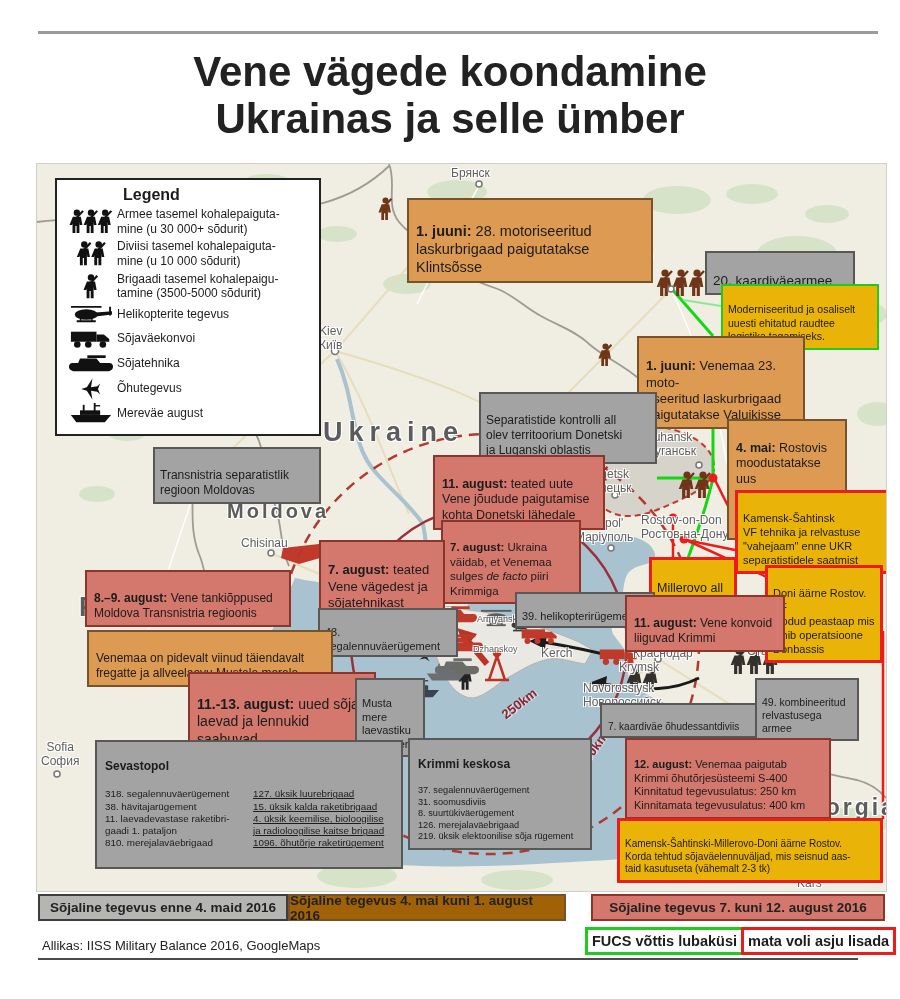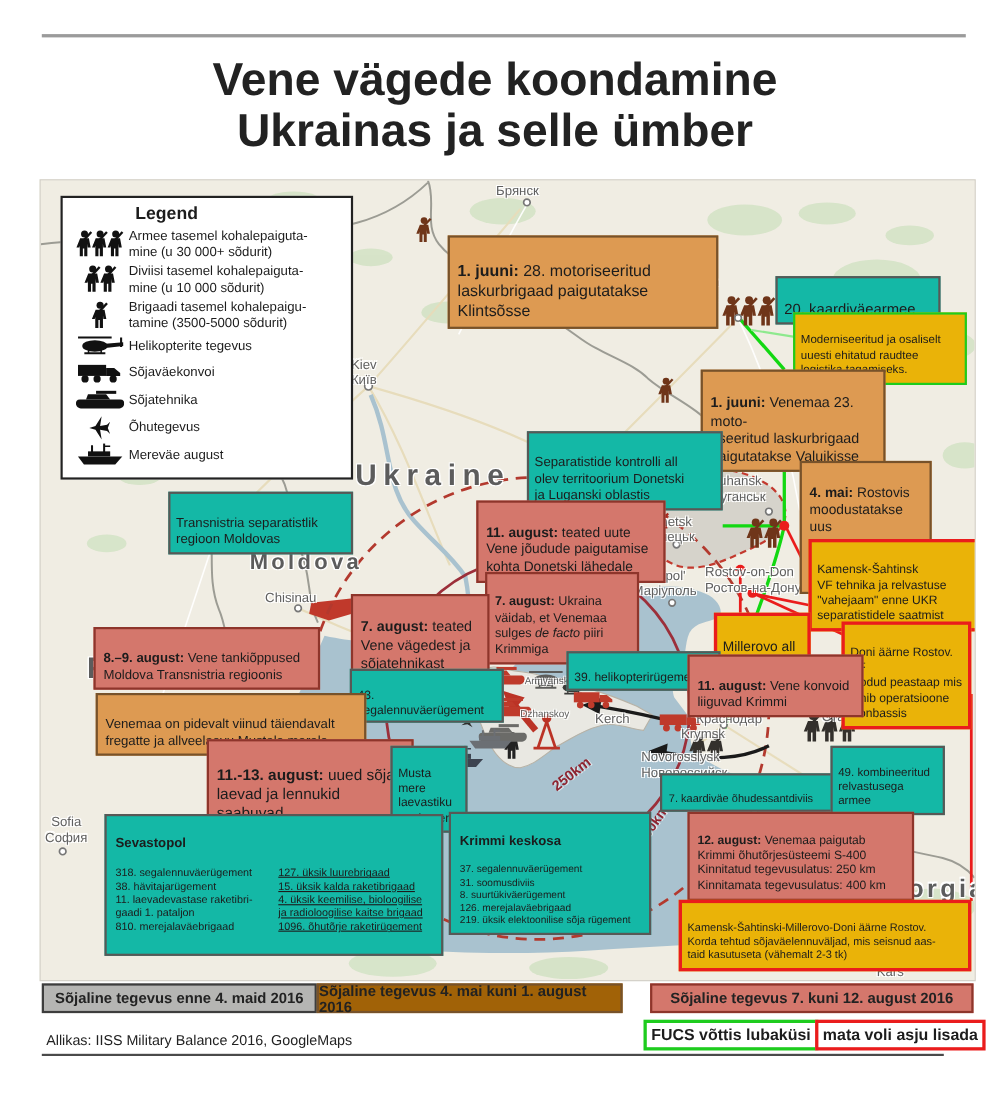--- a/index.html
+++ b/index.html
@@ -7,21 +7,21 @@
         font-family:"Liberation Sans",sans-serif;color:#1c1c1c;}
   .toprule{position:absolute;left:38px;top:31px;width:840px;height:3px;background:#9b9b9b;}
   .title{position:absolute;left:0;top:48px;width:900px;text-align:center;
          font-size:42px;font-weight:bold;line-height:1.13;color:#222;}
   .map{position:absolute;left:36px;top:163px;width:849px;height:727px;background:#f0ede3;
        border:1px solid #d2cfc7;overflow:hidden;}
   .art{position:absolute;left:0;top:0;}
   .box{position:absolute;box-sizing:border-box;line-height:1.25;white-space:pre-line;}
   .box-orange{background:#dd9a52;border:2px solid #77522a;padding:4px 7px;}
   .box-red{background:#d4776c;border:2px solid #8e352b;padding:4px 7px;}
-  .box-gray{background:#14b8a6;border:2px solid #585856;padding:3px 6px;}
+  .box-gray{background:#a3a3a3;border:2px solid #585856;padding:3px 6px;}
   .note{position:absolute;box-sizing:border-box;background:#eab308;line-height:1.28;
         padding:4px 5px;white-space:pre-line;font-family:"Liberation Sans",sans-serif;}
   .note-green{border:2px solid #1ecc1e;}
   .note-red{border:3px solid #ea1c1c;}
   .date{font-weight:bold;}
   .country{position:absolute;font-weight:bold;color:#5c5c5c;
            text-shadow:1px 1px 0 #fff,-1px -1px 0 #fff,1px -1px 0 #fff,-1px 1px 0 #fff;}
   .city{position:absolute;font-size:12px;color:#5f5f5f;white-space:pre-line;line-height:1.2;
         text-shadow:1px 1px 0 #fff,-1px -1px 0 #fff,1px -1px 0 #fff,-1px 1px 0 #fff;}
   .city-sm{font-size:9px;}
@@ -374,21 +374,21 @@
       <div class="lrow">
         <span class="licon">
             <svg width="44" height="22" viewBox="0 0 48 24">
               <use href="#sym-ship" width="48" height="24"></use>
             </svg>
           </span>
         <span class="llabel">Mereväe august</span>
       </div>
     </div>
 
-    <div class="box box-orange" style="left:370px;top:34px;width:246px;font-size:14.5px;margin-top:16px;">
+    <div class="box box-orange" style="left:370px;top:34px;width:246px;font-size:14.5px;">
       <b class="date">1. juuni:</b><span> 28. motoriseeritud
 laskurbrigaad paigutatakse
 Klintsõsse</span>
     </div>
 
     <div class="box box-gray" style="left:668px;top:87px;width:150px;font-size:13.5px;">
       <span>20. kaardiväearmee</span>
     </div>
 
     <div class="note note-green" style="left:684px;top:120px;width:158px;font-size:10.5px;">

